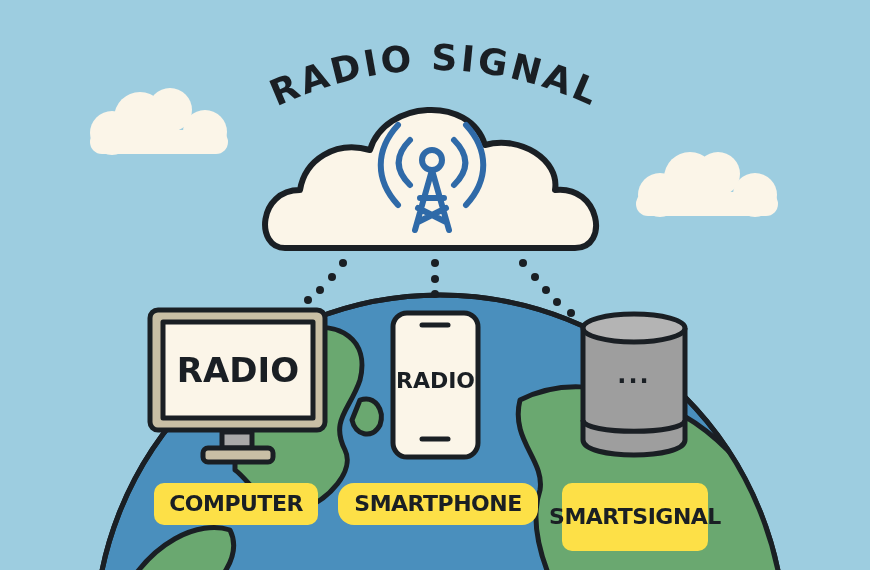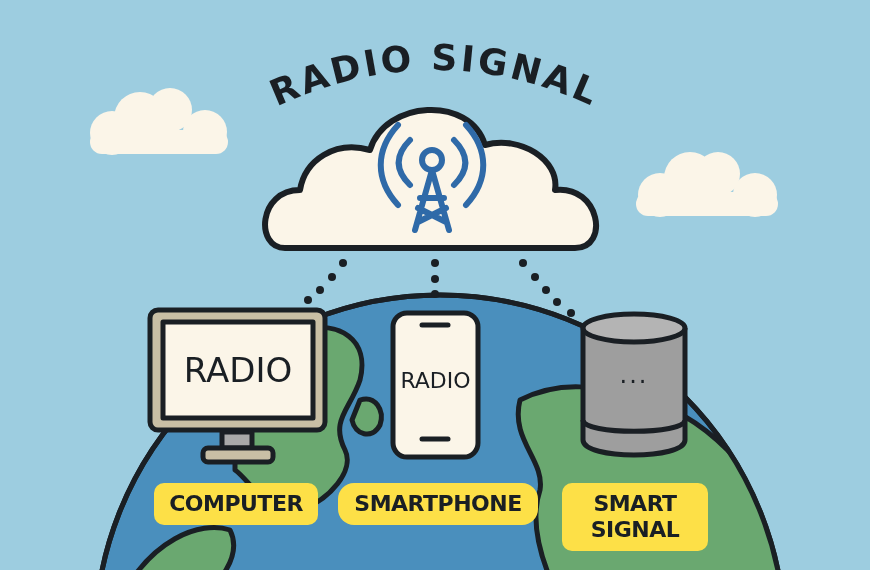--- a/index.html
+++ b/index.html
@@ -6,21 +6,21 @@
   body { width:870px; height:570px; overflow:hidden; background:#9dcde0; position:relative; font-family:"DejaVu Sans", sans-serif; }
   .scene { position:absolute; left:0; top:0; width:870px; height:570px; }
   svg { position:absolute; left:0; top:0; }
   .label {
     position:absolute; background:#fde047; border-radius:10px;
     color:#1a1f24; font-family:"DejaVu Sans", sans-serif; font-weight:bold;
     font-size:22px; text-align:center; line-height:26px;
     display:flex; align-items:center; justify-content:center; letter-spacing:-0.5px;
   }
   .screen-text {
-    position:absolute; font-family:"DejaVu Sans", sans-serif; font-weight:normal; color:#1a1f24;
+    position:absolute; font-family:"DejaVu Sans", sans-serif; font-weight:bold; color:#1a1f24;
     text-align:center; display:flex; align-items:center; justify-content:center;
   }
 </style>
 </head>
 <body>
 
 <div class="scene">
 <svg width="870" height="570" viewBox="0 0 870 570">
 
   <g fill="#fbf5e8">
@@ -112,17 +112,17 @@
     <path d="M583 420 C583 435 685 435 685 420" fill="none"></path>
   </g>
 </svg>
 
 <div class="screen-text" style="left:163px; top:322px; width:150px; height:96px; font-size:34px;">RADIO</div>
 <div class="screen-text" style="left:393px; top:360px; width:85px; height:40px; font-size:22px;">RADIO</div>
 <div class="screen-text" style="left:583px; top:360px; width:102px; height:30px; font-size:24px; letter-spacing:2px;">...</div>
 
 <div class="label" style="left:154px; top:483px; width:164px; height:42px;">COMPUTER</div>
 <div class="label" style="left:338px; top:483px; width:200px; height:42px;border-radius:16px;">SMARTPHONE</div>
-<div class="label" style="left:562px; top:483px; width:146px; height:68px; flex-direction:column;">
+<div class="label" style="left:562px; top:483px; width:146px; height:68px; flex-direction:row;">
   <span>SMART</span>
   <span>SIGNAL</span>
 </div>
 </div>
 
 </body></html>

